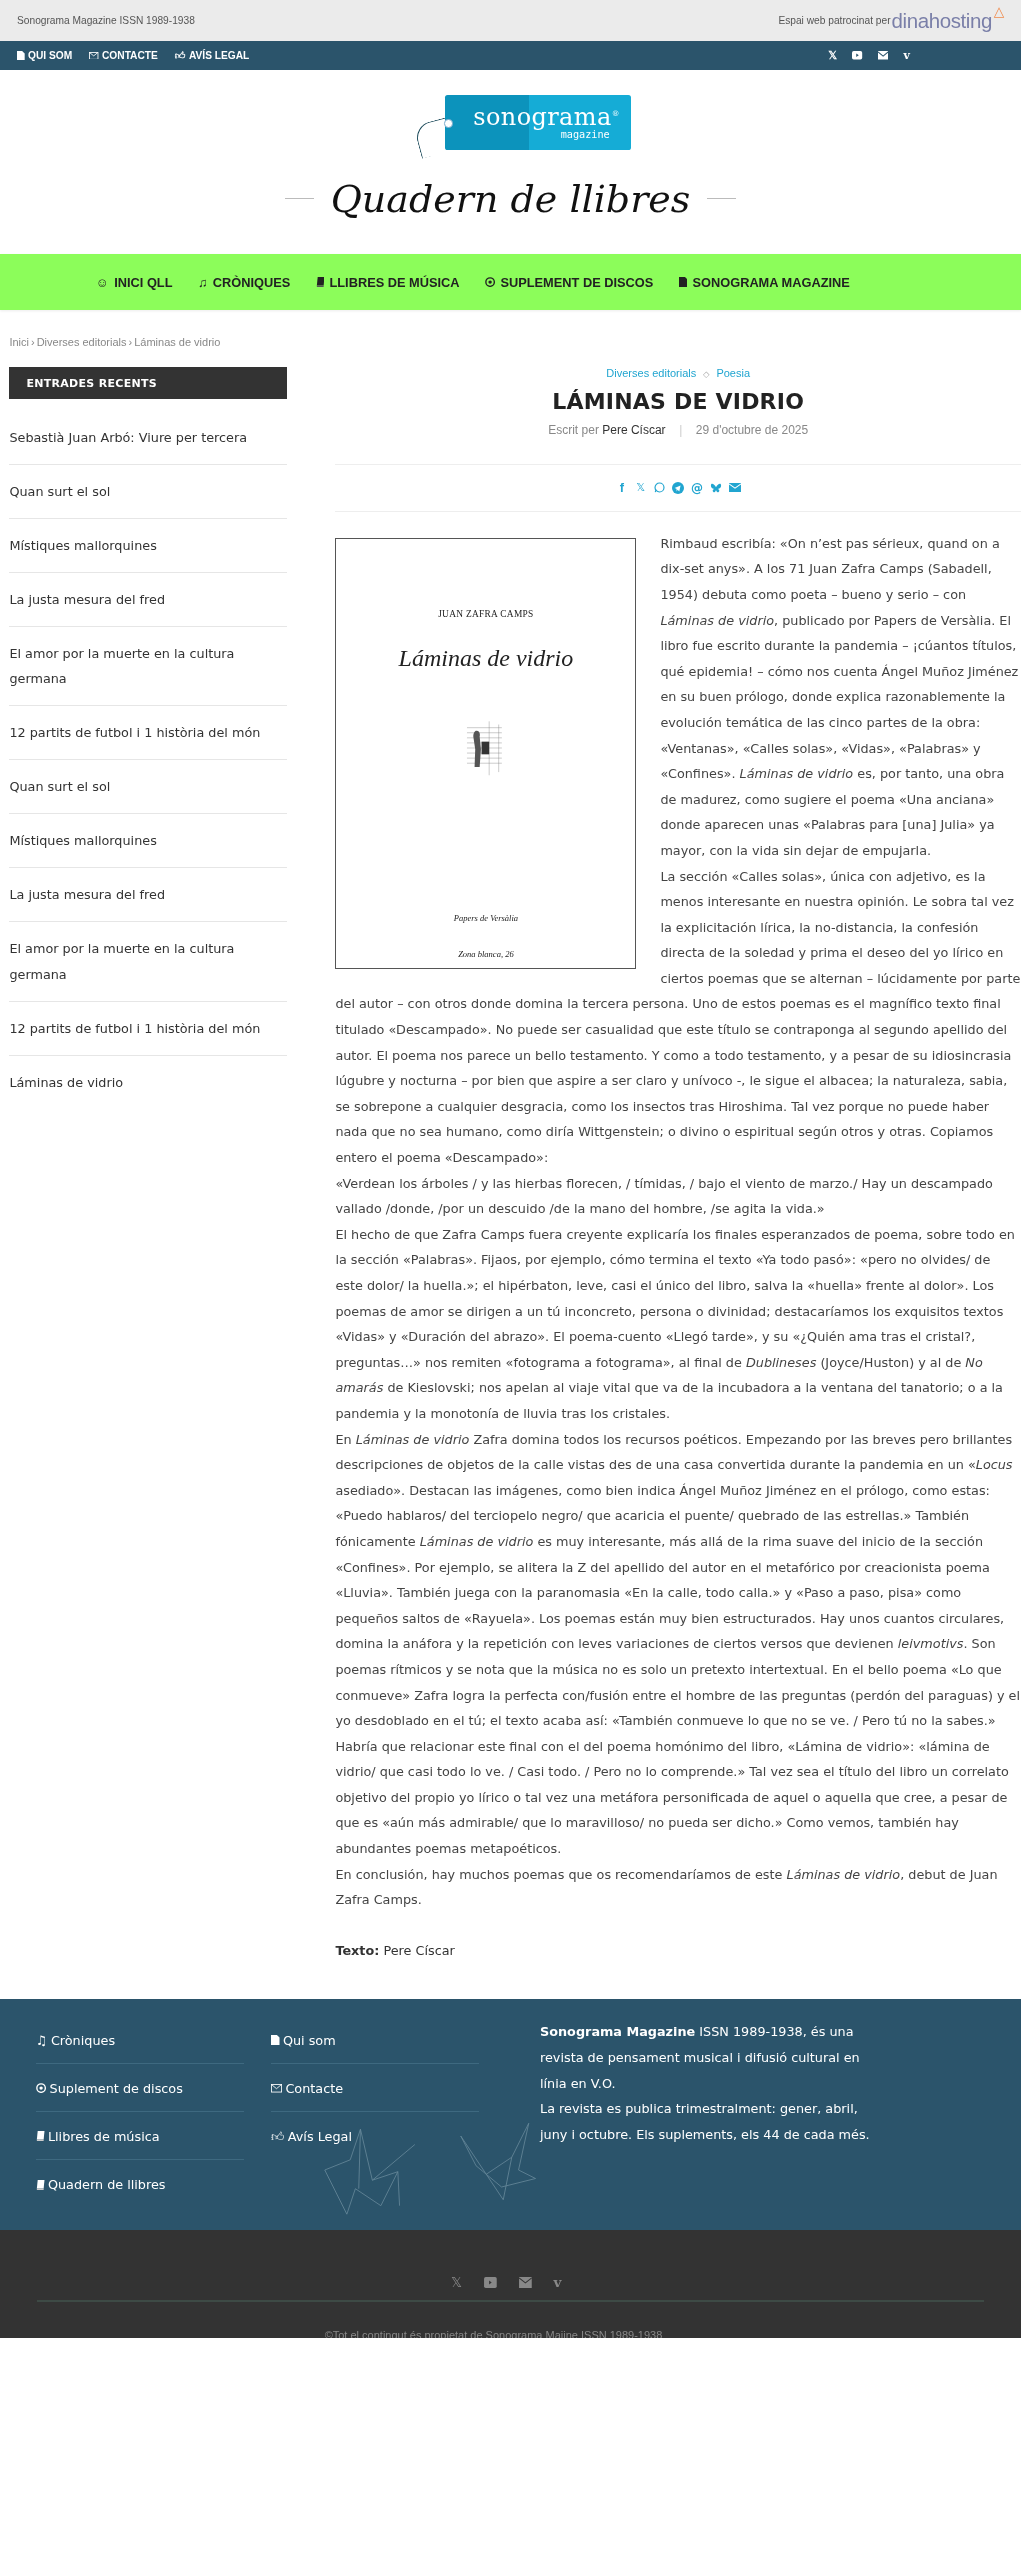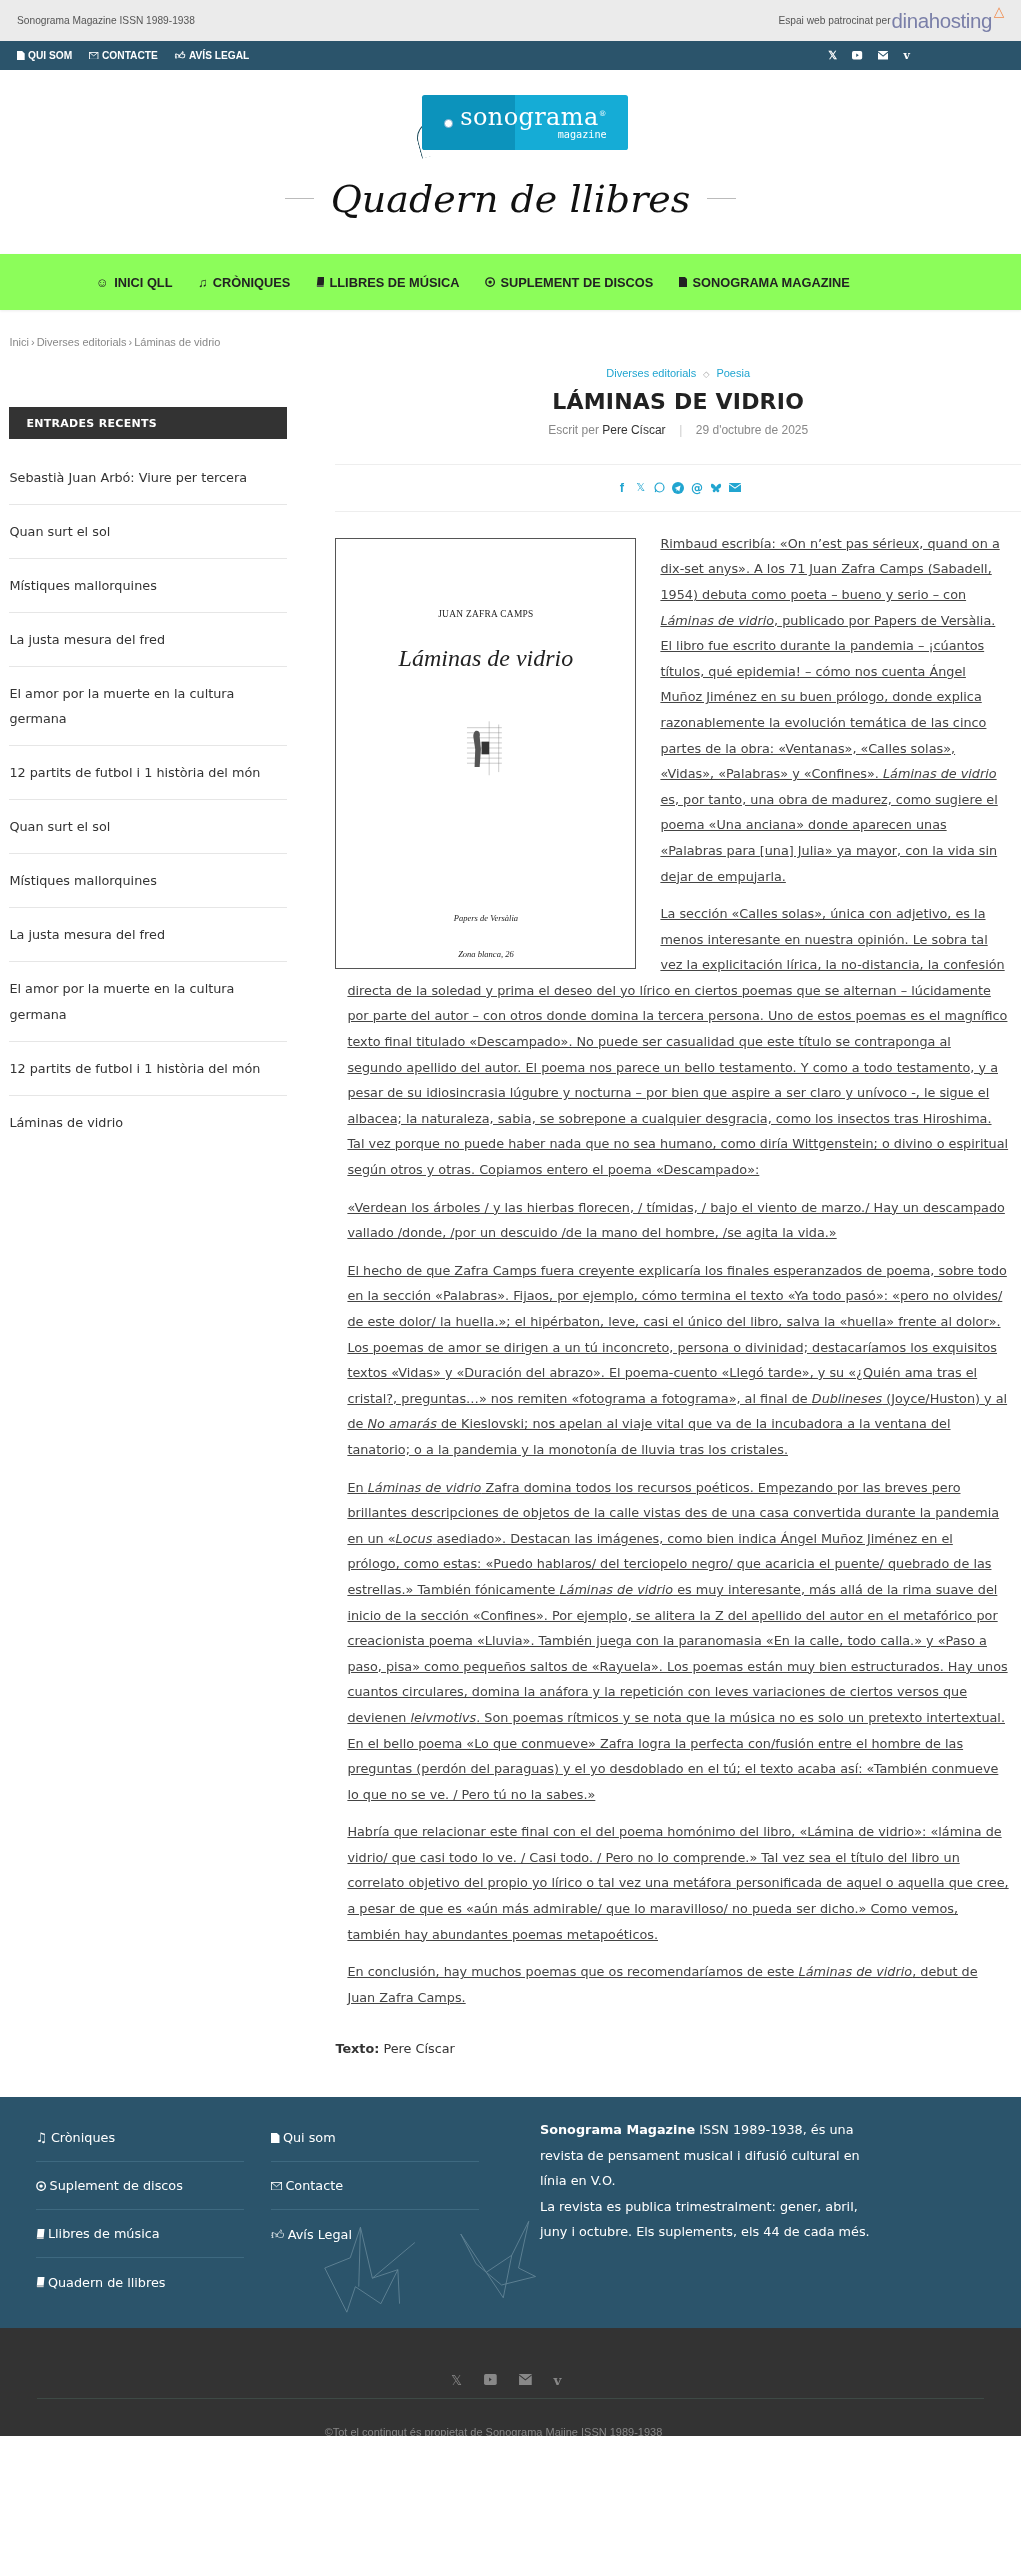--- a/index.html
+++ b/index.html
@@ -16,39 +16,39 @@
   
   .topnav { height: 29px; background: #2b546b; display: flex; align-items: center; justify-content: space-between; padding: 0 17px; color: #fff; font-family: "Liberation Sans", sans-serif; font-size: 10.2px; font-weight: bold; }
   .topnav .links { display: flex; gap: 17px; }
   .topnav .links a { display: flex; align-items: center; gap: 3.4px; }
   .topnav .social { display: flex; gap: 15.4px; margin-right: 94px; align-items: center; }
   .ico { display: inline-flex; align-items: center; justify-content: center; }
 
   
   .header { height: 184px; display: flex; flex-direction: column; align-items: center; }
   .logo { margin-top: 25px; position: relative; width: 205px; height: 61px; }
-  .logo .tag { position: absolute; left: 14px; top: 0; width: 206px; height: 55px; border-radius: 2.6px; background: linear-gradient(90deg, #0c93bc 0%, #0c93bc 45%, #15acd6 45%, #15acd6 100%); display: flex; flex-direction: column; align-items: center; justify-content: center; color: #fff; }
+  .logo .tag { position: absolute; left: 37px; top: 0; width: 186px; height: 55px; border-radius: 2.6px; background: linear-gradient(90deg, #0c93bc 0%, #0c93bc 45%, #15acd6 45%, #15acd6 100%); display: flex; flex-direction: column; align-items: center; justify-content: center; color: #fff; }
   .logo .tag .brand { font-family: "DejaVu Serif", serif; font-size: 24px; letter-spacing: 0.4px; line-height: 1; padding-left: 17px; }
   .logo .tag .sub { font-family: "DejaVu Sans Mono", monospace; font-size: 10.2px; align-self: flex-end; margin-right: 21.3px; }
   .logo .hole { position: absolute; left: 36px; top: 24px; width: 8.5px; height: 8.5px; border-radius: 50%; background: #fff; border: 1.7px solid #7ac; }
   .logo .string { position: absolute; left: 8.5px; top: 25.6px; width: 34px; height: 34px; border-left: 1.7px solid #1b4a5a; border-top: 1.7px solid #1b4a5a; border-radius: 17px 0 0 0; transform: rotate(-15deg); }
   .site-title { margin-top: 20.5px; display: flex; align-items: center; gap: 17px; }
   .site-title .line { width: 29px; height: 0.9px; background: #bbb; }
   .site-title h1 { font-family: "DejaVu Serif", serif; font-style: italic; font-weight: normal; font-size: 38px; color: #111; }
 
   
   .mainnav { height: 56px; background: #8cfd5a; display: flex; align-items: center; padding-left: 96px; gap: 25.6px; font-family: "Liberation Sans", sans-serif; font-size: 12.8px; font-weight: bold; color: #222; box-shadow: 0 0.9px 2.6px rgba(0,0,0,0.08); }
   .mainnav a { display: flex; align-items: center; gap: 5.1px; }
 
   
   .breadcrumb { padding: 0 9.4px; margin-top: 25.6px; height: 17px; font-size: 11px; color: #888; display: flex; gap: 2px; font-family: "Liberation Sans", sans-serif; }
 
   .layout { display: flex; padding: 0 0 0 9.4px; margin-top: 14.5px; }
   .sidebar { width: 278px; flex-shrink: 0; }
-  .widget-title { background: #333; color: #fff; font-size: 11px; font-weight: bold; padding: 0 17px; height: 32px; display: flex; align-items: center; letter-spacing: 0.3px; margin-top: 40px; }
+  .widget-title { background: #333; color: #fff; font-size: 11px; font-weight: bold; padding: 0 17px; height: 32px; display: flex; align-items: center; letter-spacing: 0.3px; }
   .recent { list-style: none; margin-top: 25.6px; }
   .recent li { border-bottom: 0.9px solid #e6e6e6; padding: 13.7px 0; font-size: 12.8px; line-height: 25.6px; color: #333; }
   .recent li:first-child { padding-top: 0; }
   .recent li:last-child { border-bottom: none; }
 
   .content { flex: 1; margin-left: 48px; margin-right: 0; }
   .cats { text-align: center; font-size: 11px; color: #21a5d0; margin-top: 0; font-family: "Liberation Sans", sans-serif; }
   .cats .sep { color: #aaa; margin: 0 6.8px; font-size: 8.5px; }
   .post-title { text-align: center; font-size: 22px; font-weight: bold; color: #222; margin-top: 10.2px; letter-spacing: 0.2px; }
   .meta { text-align: center; font-size: 12px; color: #888; margin-top: 8.5px; font-family: "Liberation Sans", sans-serif; }
@@ -60,21 +60,21 @@
   .bookinfo { margin-top: 32px; font-size: 12.8px; line-height: 25.6px; color: #333; }
   .bookinfo b { color: #222; }
 
   .article { margin-top: 19px; font-size: 12.8px; line-height: 25.6px; color: #444; }
   .cover { float: left; width: 301px; height: 431px; border: 0.9px solid #555; margin: 6.8px 24px 8.5px 0; display: flex; flex-direction: column; align-items: center; font-family: "Liberation Serif", serif; color: #222; background: #fff; }
   .cover .c-author { margin-top: 63px; font-size: 9.4px; letter-spacing: 0.3px; }
   .cover .c-title { margin-top: 19px; font-size: 24px; font-style: italic; }
   .cover .c-art { margin-top: 43px; width: 60px; height: 85px; }
   .cover .c-pub { margin-top: 128px; font-size: 8.5px; font-style: italic; }
   .cover .c-coll { margin-top: 10.2px; font-size: 8.5px; font-style: italic; }
-  .article p { margin: 12px; text-decoration: underline; }
+  .article p { margin: 0; }
   .texto { margin-top: 25.6px; font-size: 12.8px; line-height: 25.6px; color: #333; }
 
   
   .footer { margin-top: 35px; background: #2b546b; height: 231px; display: flex; padding: 17px 34px 0 36px; color: #fff; position: relative; overflow: hidden; }
   .fcol { width: 208px; margin-right: 27px; }
   .fcol a { display: flex; align-items: center; gap: 3.4px; height: 48px; border-bottom: 0.9px solid #3e6980; font-size: 12.8px; padding-top: 1.7px; }
   .fcol a:last-child { border-bottom: none; }
   .fabout { margin-left: 34px; width: 342px; font-size: 12.8px; line-height: 25.6px; color: #fff; margin-top: 3.4px; }
   .cranes { position: absolute; left: 324px; top: 120px; width: 282px; height: 102px; opacity: 0.45; }
 

